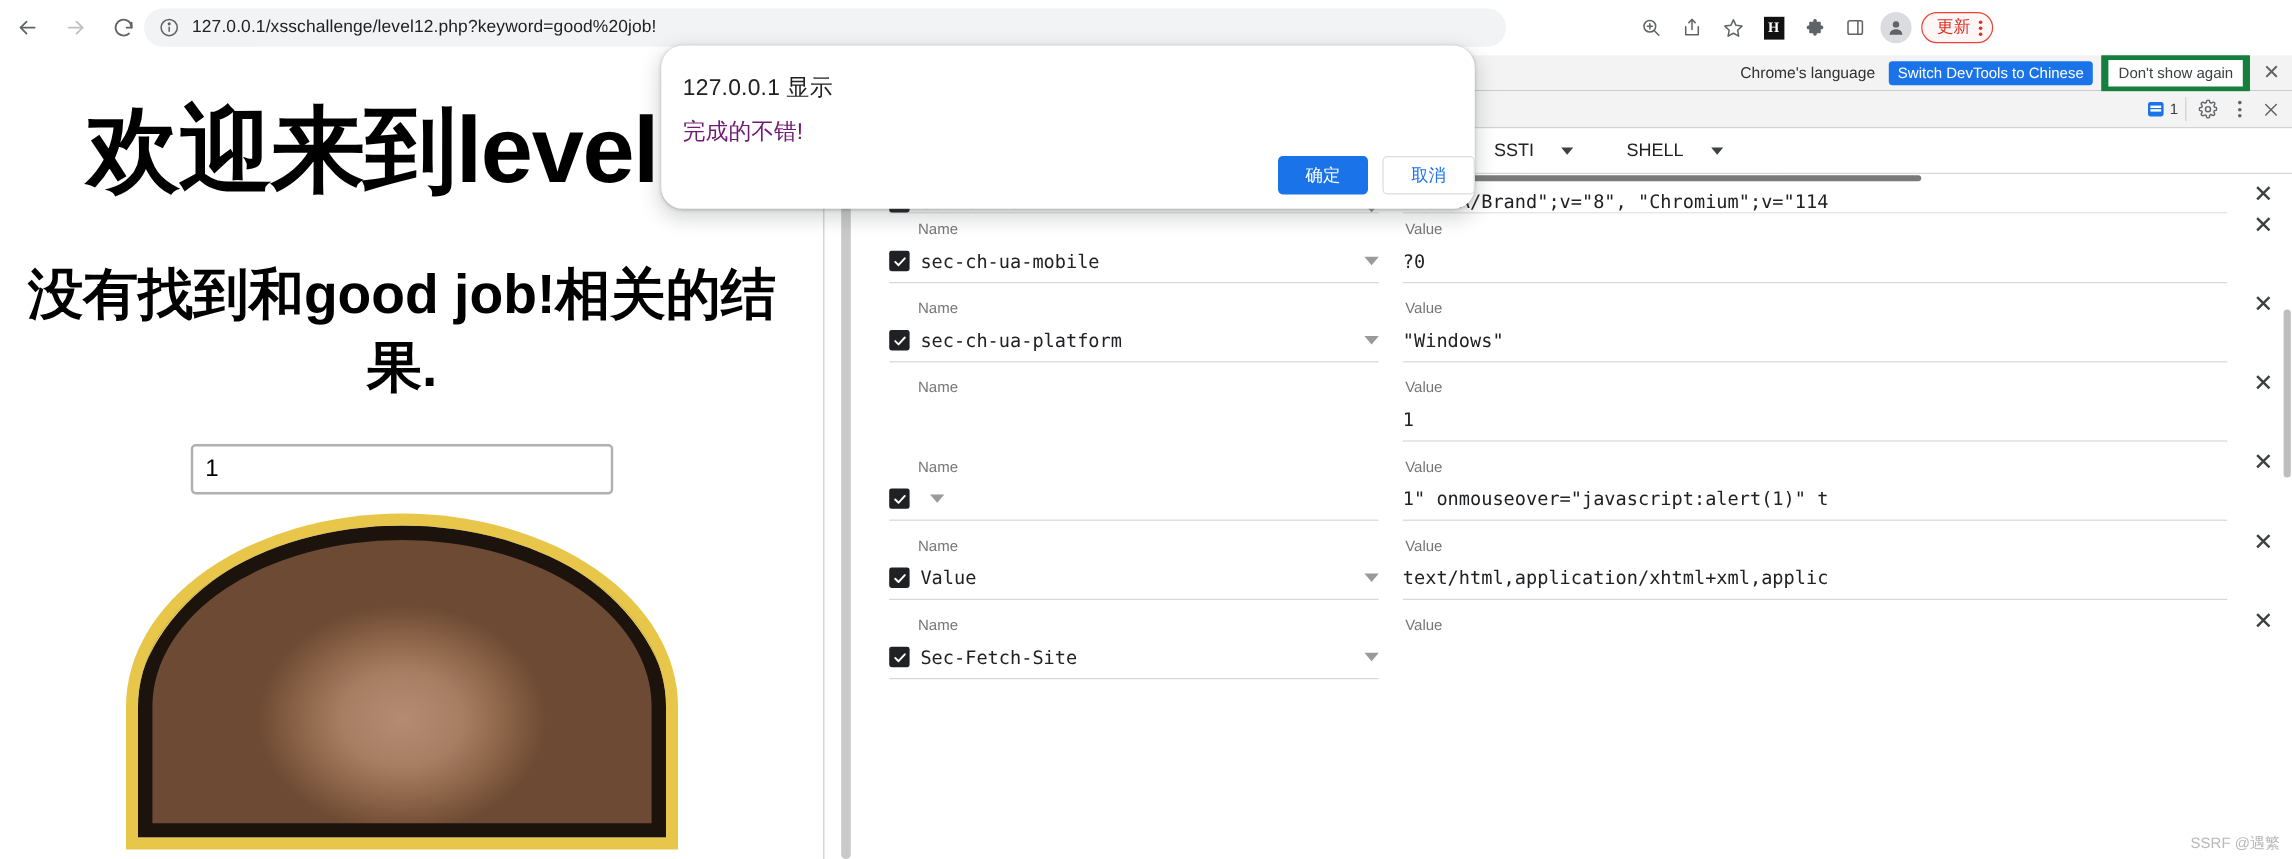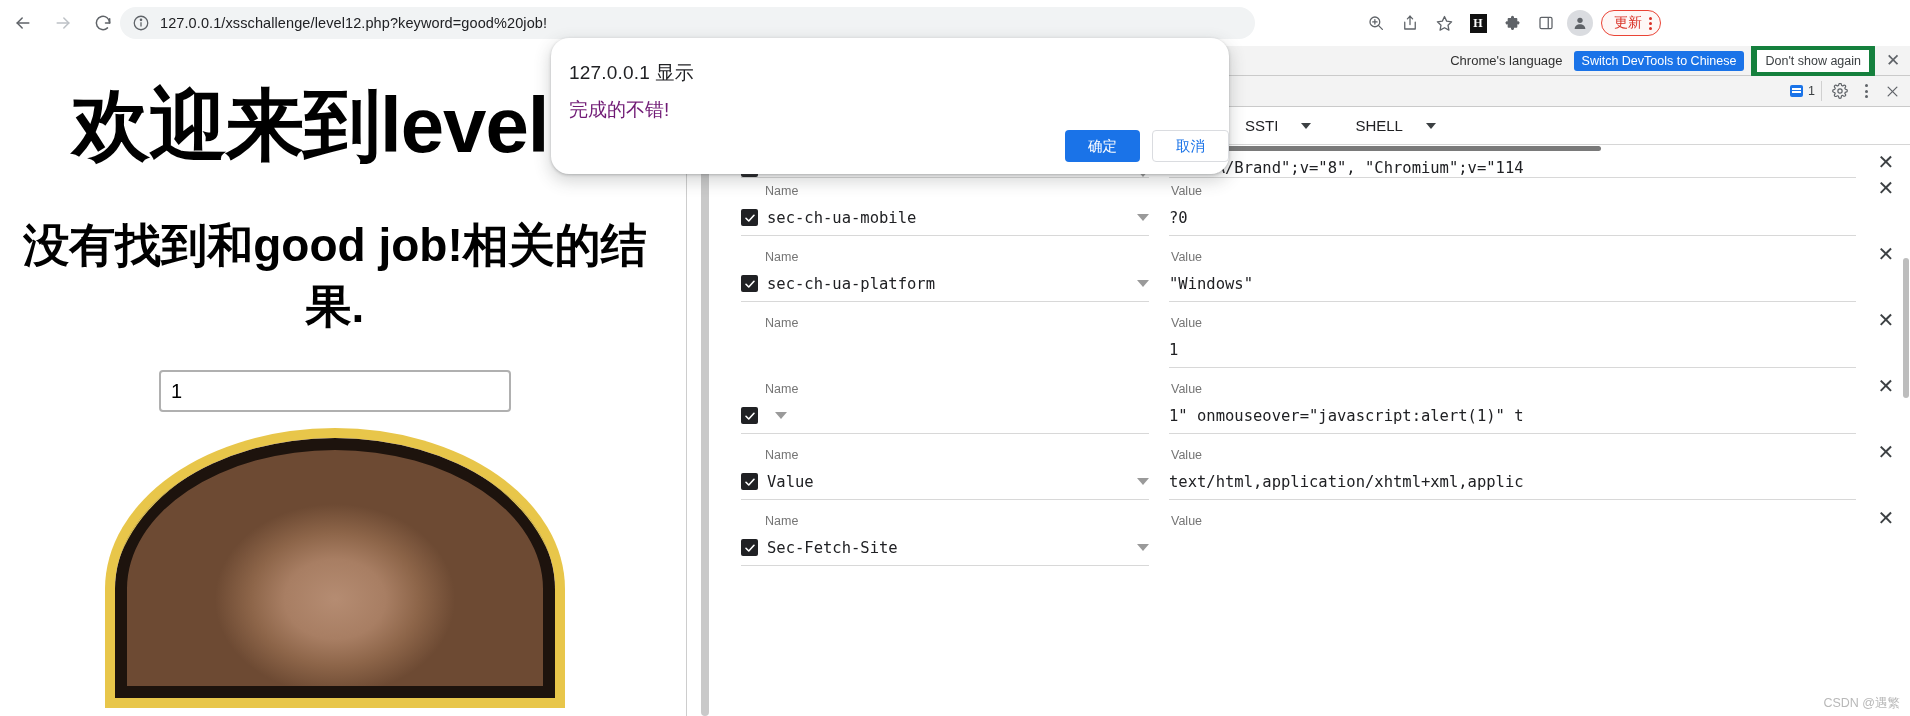--- a/index.html
+++ b/index.html
@@ -592,14 +592,14 @@
 
   <div class="jsdialog">
     <div class="origin">127.0.0.1 显示</div>
     <div class="msg">完成的不错!</div>
     <div class="actions">
       <button class="btn-primary">确定</button>
       <button class="btn-secondary">取消</button>
     </div>
   </div>
 
-  <div class="watermark">CSDN @遇繁</div>
+  <div class="watermark">SSRF @遇繁</div>
 </div>
 
 </body></html>

